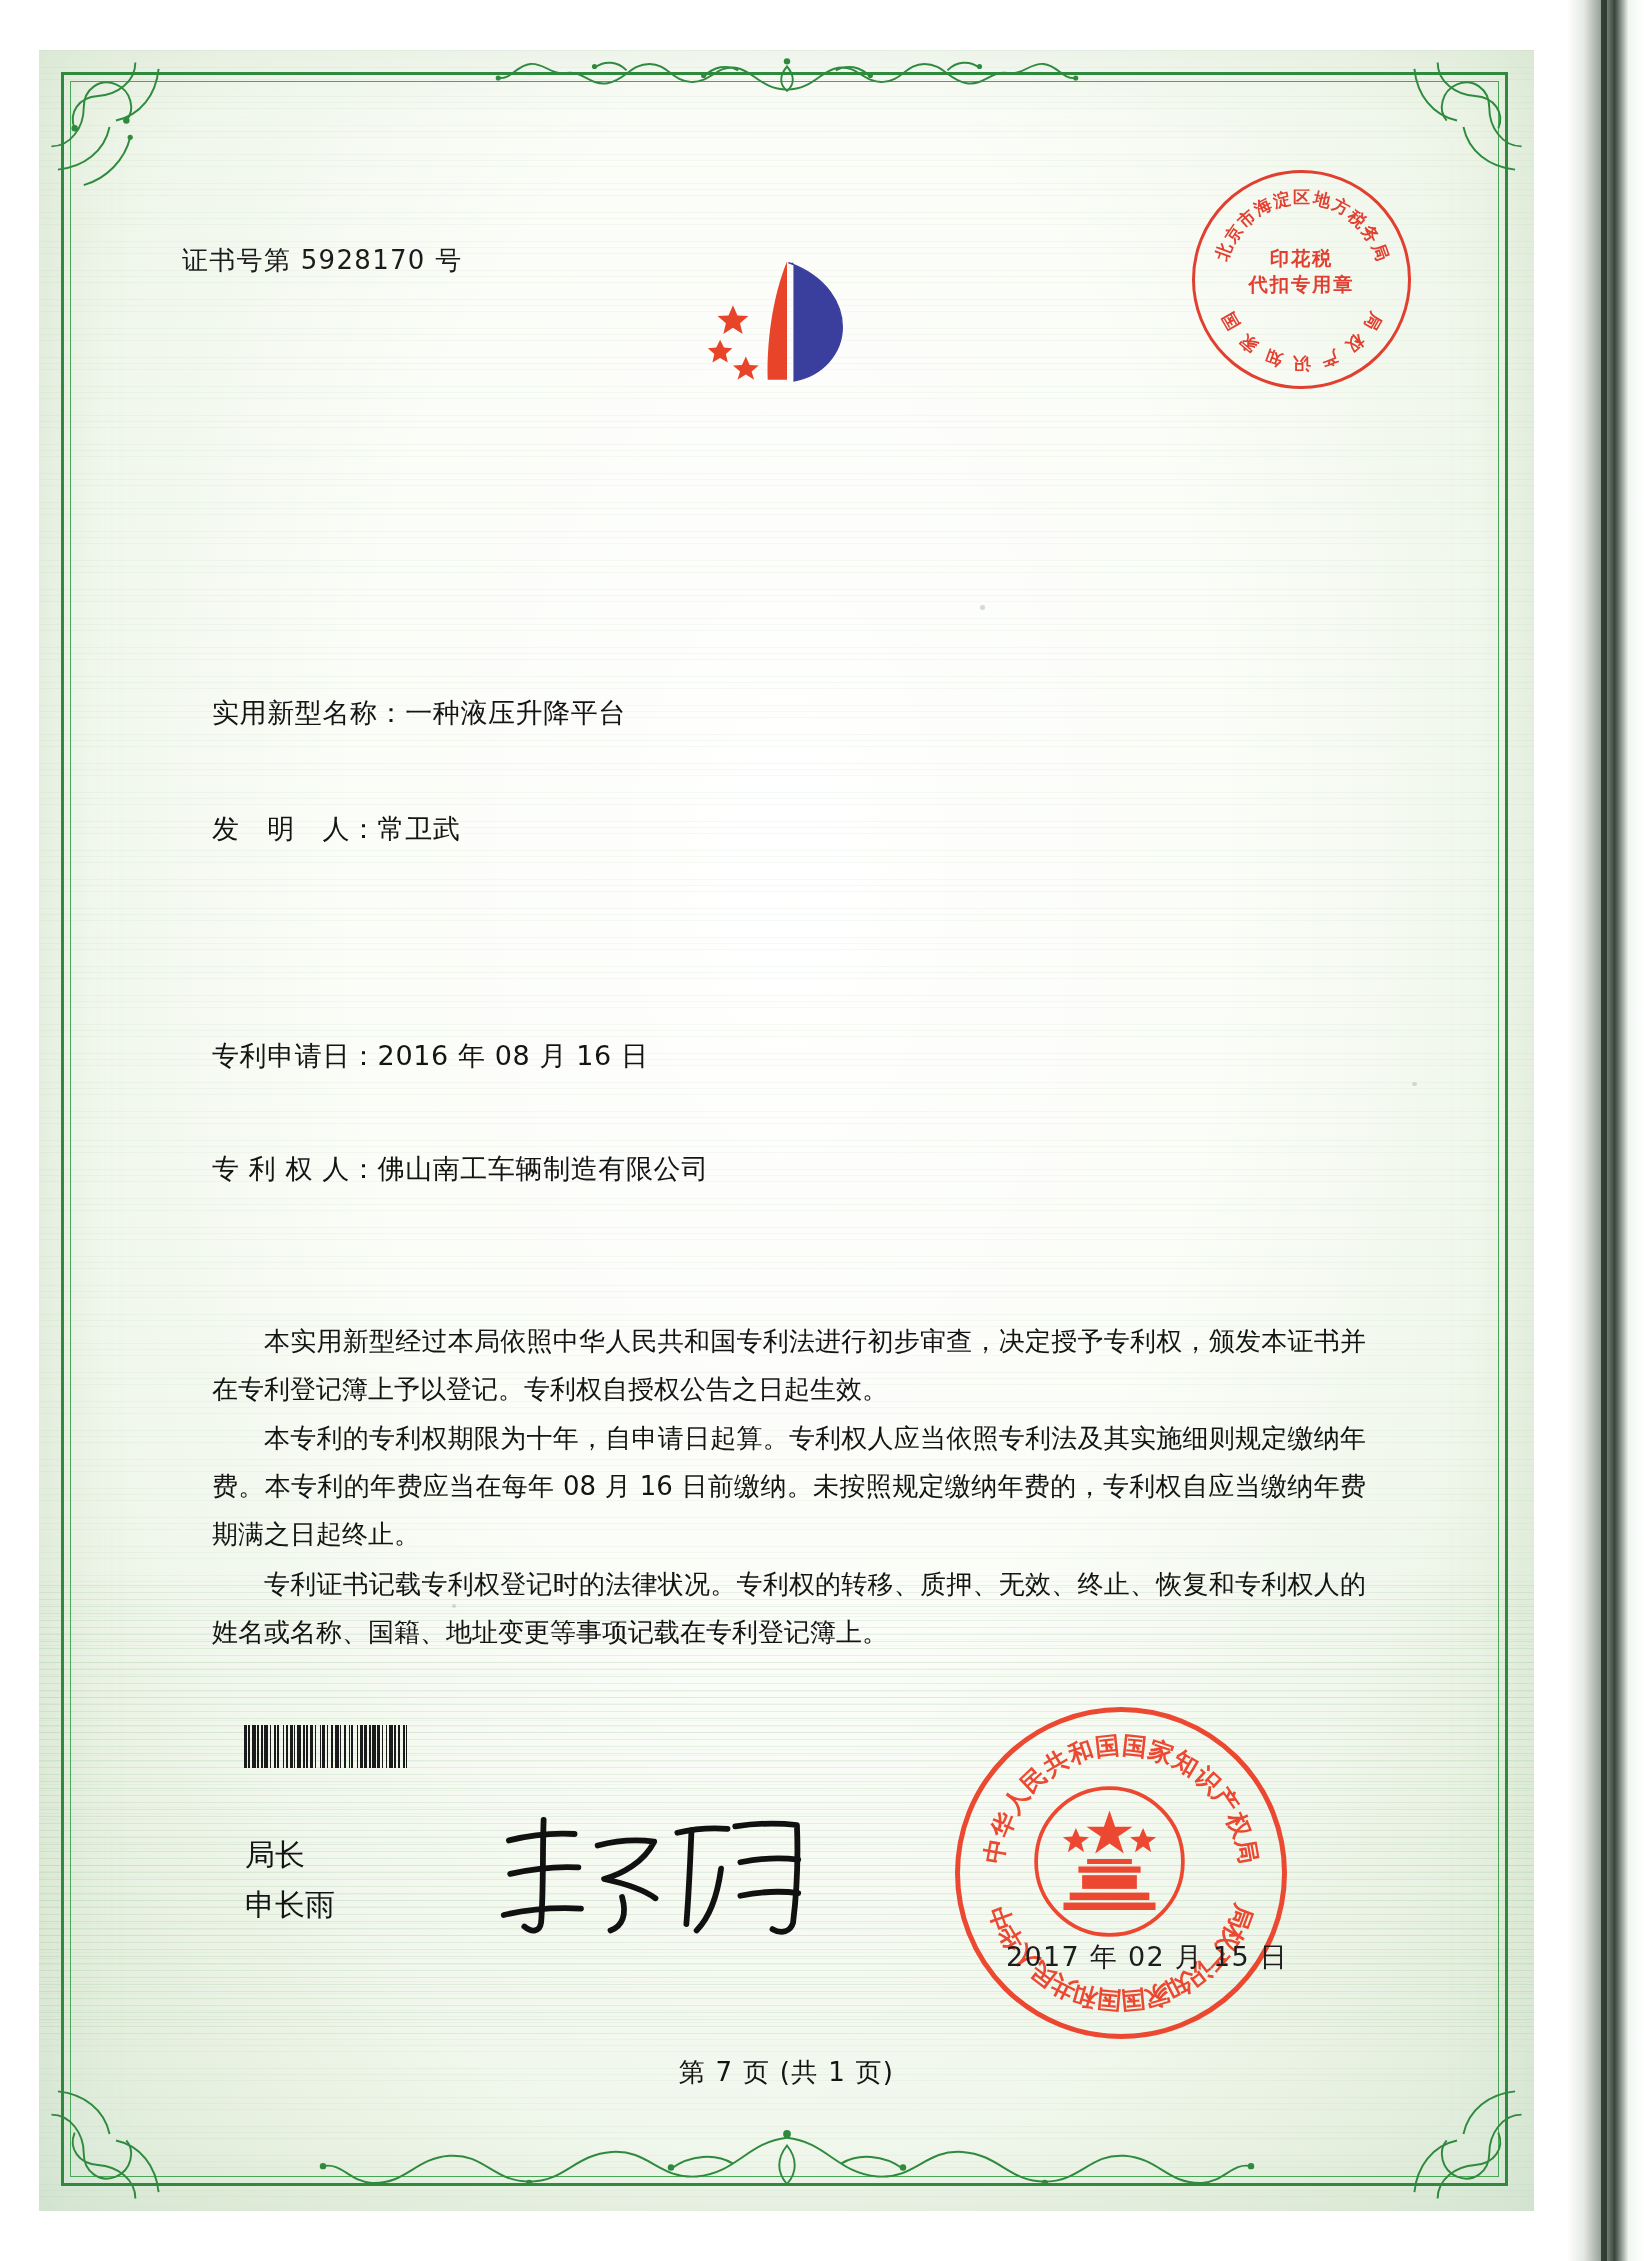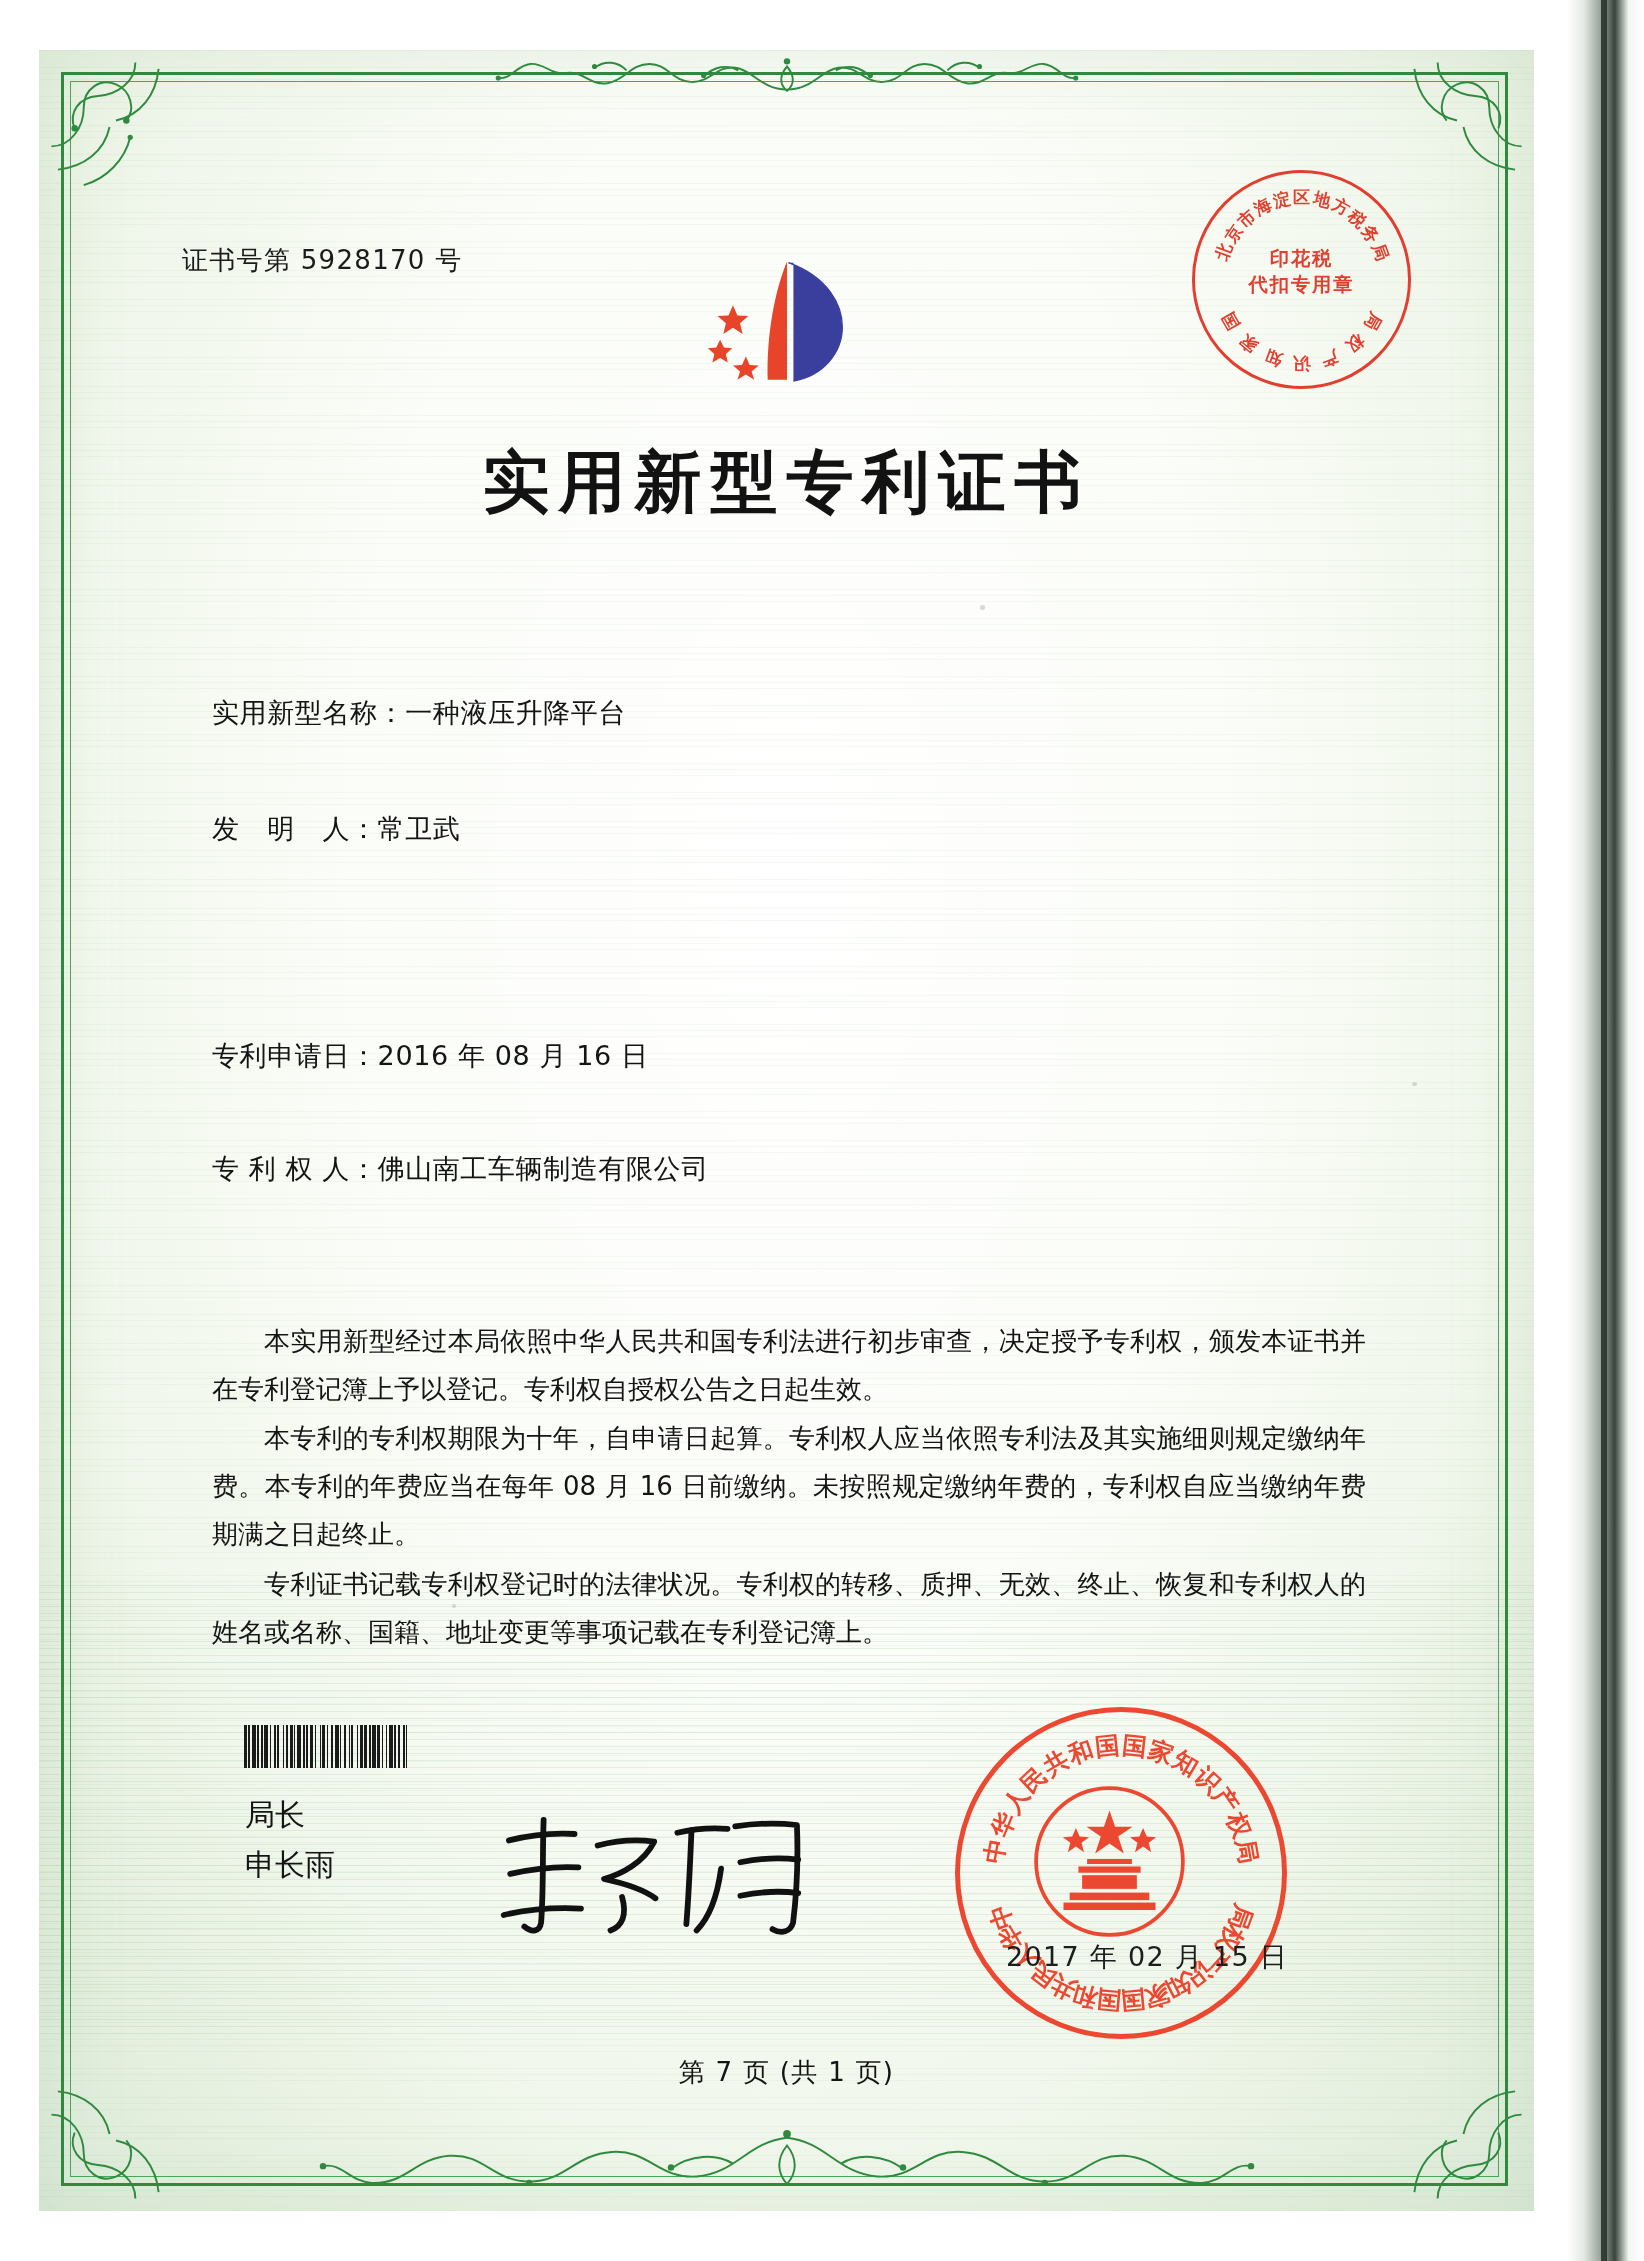--- a/index.html
+++ b/index.html
@@ -232,21 +232,21 @@
   #barcode i {
     display: block;
     background: #1a1a1a;
     height: 100%;
   }
 
   
   #director-block {
     position: absolute;
     left: 206px;
-    top: 1740px;
+    top: 1780px;
     font-size: 30px;
     line-height: 50px;
     color: #141414;
     font-family: "DejaVu Sans", sans-serif;
   }
   #signature {
     position: absolute;
     left: 445px;
     top: 1757px;
     width: 361px;
@@ -397,21 +397,20 @@
       <path d="M150 28 L150 212 L120 212 C118 160 126 86 150 28 Z" fill="#e8442a"></path>
       <path d="M152 30 C214 52 236 96 236 130 C236 170 206 206 160 214 L160 30 Z" fill="#3a3f9e"></path>
       <path d="M152 30 C214 52 236 96 236 130 C236 170 206 206 160 214" fill="none" stroke="#3a3f9e" stroke-width="2"></path>
       <g fill="#e8442a">
         <polygon points="66,96 73,112 90,113 77,124 81,141 66,131 51,141 55,124 42,113 59,112"></polygon>
         <polygon points="46,150 52,162 65,163 55,172 58,185 46,178 34,185 37,172 27,163 40,162"></polygon>
         <polygon points="86,176 92,189 106,190 95,199 99,212 86,204 73,212 77,199 66,190 80,189"></polygon>
       </g>
     </svg>
 
-    <div id="main-title">实用新型专利证书</div>
 
     <div id="tax-stamp">
       <div class="ring-text" id="tax-ring-top">
           <span class="arc-char" style="font-size: 17px; transform: translate(-78px, -28px) rotate(290deg) translate(-50%, -50%);">北</span>
           <span class="arc-char" style="font-size: 17px; transform: translate(-68px, -46px) rotate(304deg) translate(-50%, -50%);">京</span>
           <span class="arc-char" style="font-size: 17px; transform: translate(-55px, -61px) rotate(318deg) translate(-50%, -50%);">市</span>
           <span class="arc-char" style="font-size: 17px; transform: translate(-39px, -73px) rotate(332deg) translate(-50%, -50%);">海</span>
           <span class="arc-char" style="font-size: 17px; transform: translate(-20px, -80px) rotate(346deg) translate(-50%, -50%);">淀</span>
           <span class="arc-char" style="font-size: 17px; transform: translate(-2.35132e-14px, -83px) rotate(360deg) translate(-50%, -50%);">区</span>
           <span class="arc-char" style="font-size: 17px; transform: translate(20px, -80px) rotate(374deg) translate(-50%, -50%);">地</span>

